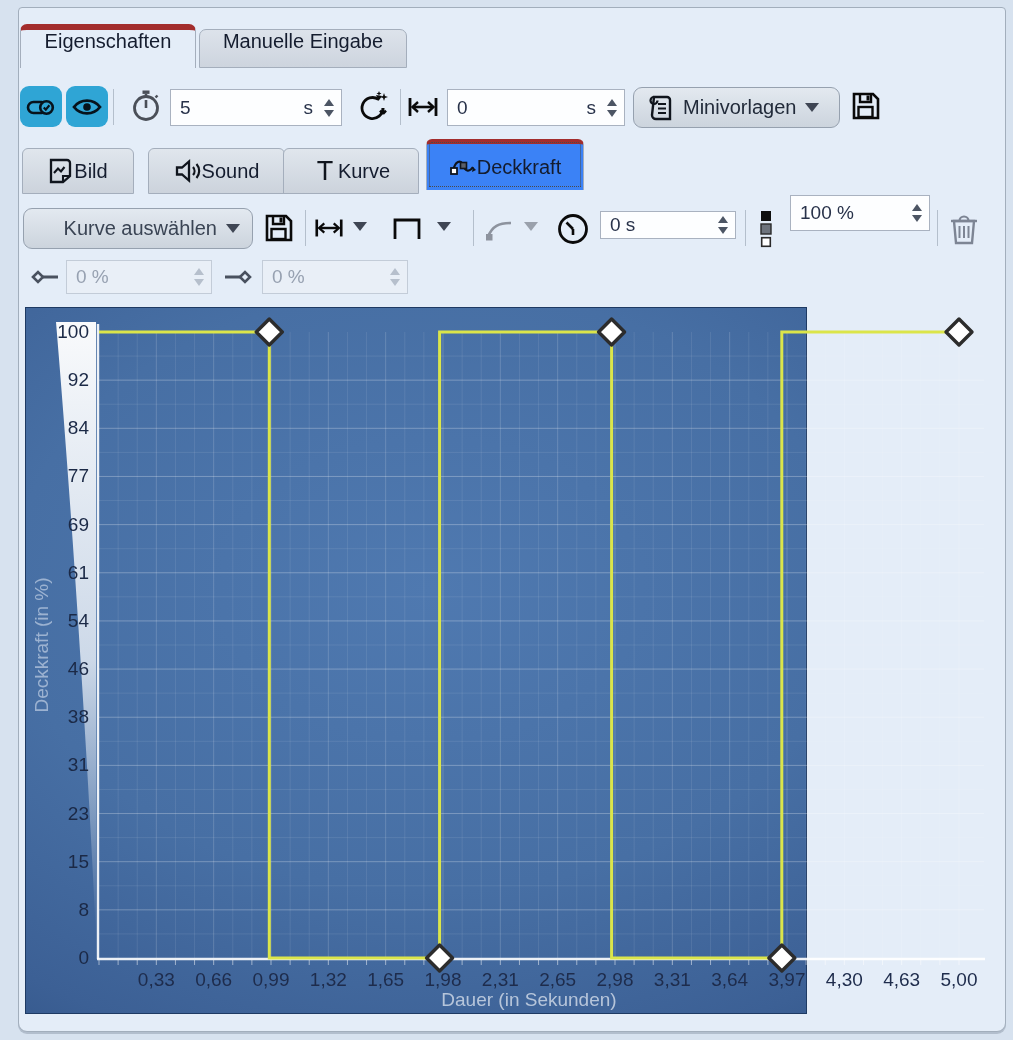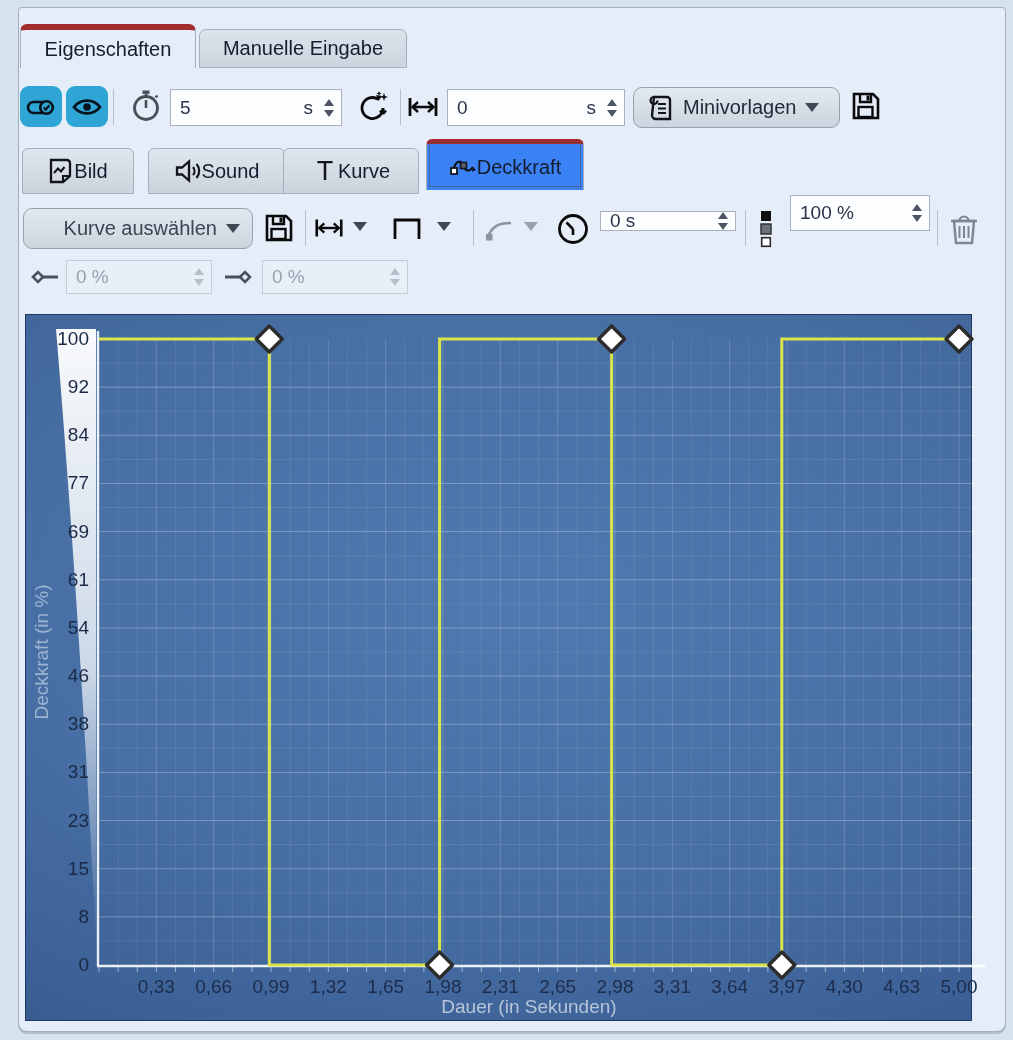--- a/index.html
+++ b/index.html
@@ -12,21 +12,21 @@
   .abs{position:absolute;}
   
   .panel{
     left:18px;top:7px;width:986px;height:1023px;
     background:#e4edf8;border:1px solid #a2aebc;
     border-radius:4px 4px 9px 9px;
     box-shadow:0 2px 0 rgba(148,160,176,.55);
   }
   
   .tab1{
-    box-sizing:border-box;height:44px;display:flex;align-items:center;justify-content:center;
+    box-sizing:border-box;height:44px;display:flex;align-items:flex-start;justify-content:center;
     font-size:20px;color:#141c2e;z-index:5;
   }
   .tab1.active{
     left:20px;top:24px;width:176px;
     background:#e4edf8;
     border:1px solid #a4aebc;border-bottom:none;
     border-top:6px solid #a32d2d;border-radius:7px 7px 0 0;
   }
   .tab1.inactive{
     left:199px;top:29px;width:208px;height:39px;
@@ -68,21 +68,21 @@
     border:1px solid #a4aebc;border-radius:6px 6px 0 0;z-index:4;
   }
   .tab2.active{
     height:51px;top:139px;
     background:#3b82f6;border-bottom:none;
     border-top:5px solid #a32d2d;
     outline:1px dotted #4a4a4a;outline-offset:-4px;z-index:6;
   }
   
   .chart{
-    left:25px;top:314px;width:947px;height:707px;
+    left:25px;top:307px;width:782px;height:707px;
     background:radial-gradient(120% 95% at 52% 40%, #4f79b0 0%, #476fa4 45%, #3c6095 72%, #2e5082 90%, #24456f 100%);
     border:1px solid #1e3a63;box-sizing:border-box;
   }
   .chart svg{display:block;}
   text{font-family:"Liberation Sans", sans-serif;}
 </style>
 </head>
 <body>
 
 <div class="abs panel"></div>
@@ -270,21 +270,21 @@
 <i class="abs ddarrow gray" style="left:524px;top:222px;"></i>
 
 <div class="abs toolicon" style="left:553px;top:209px;width:40px;height:40px;">
   <svg width="38" height="38" viewBox="0 0 38 38">
       <circle cx="19" cy="19" r="13.5" fill="none" stroke="#0a0a0a" stroke-width="2.8"></circle>
       <path d="M19 19 L12.5 12.5" stroke="#0a0a0a" stroke-width="2.6"></path>
       <path d="M19 19 L19 25" stroke="#0a0a0a" stroke-width="2.6"></path>
     </svg>
 </div>
 
-<div class="abs spin" style="left:600px;top:211px;width:136px;height:20px;gap:16px;">
+<div class="abs spin" style="left:600px;top:211px;width:136px;height:28px;gap:16px;">
   <span class="val">0 s</span>
   <span class="arrows">
     <i class="arr-up"></i>
     <i class="arr-dn"></i>
   </span>
 </div>
 
 <div class="abs vsep" style="left:745px;top:210px;height:36px;"></div>
 
 <div class="abs toolicon" style="left:756px;top:208px;width:20px;height:42px;">

